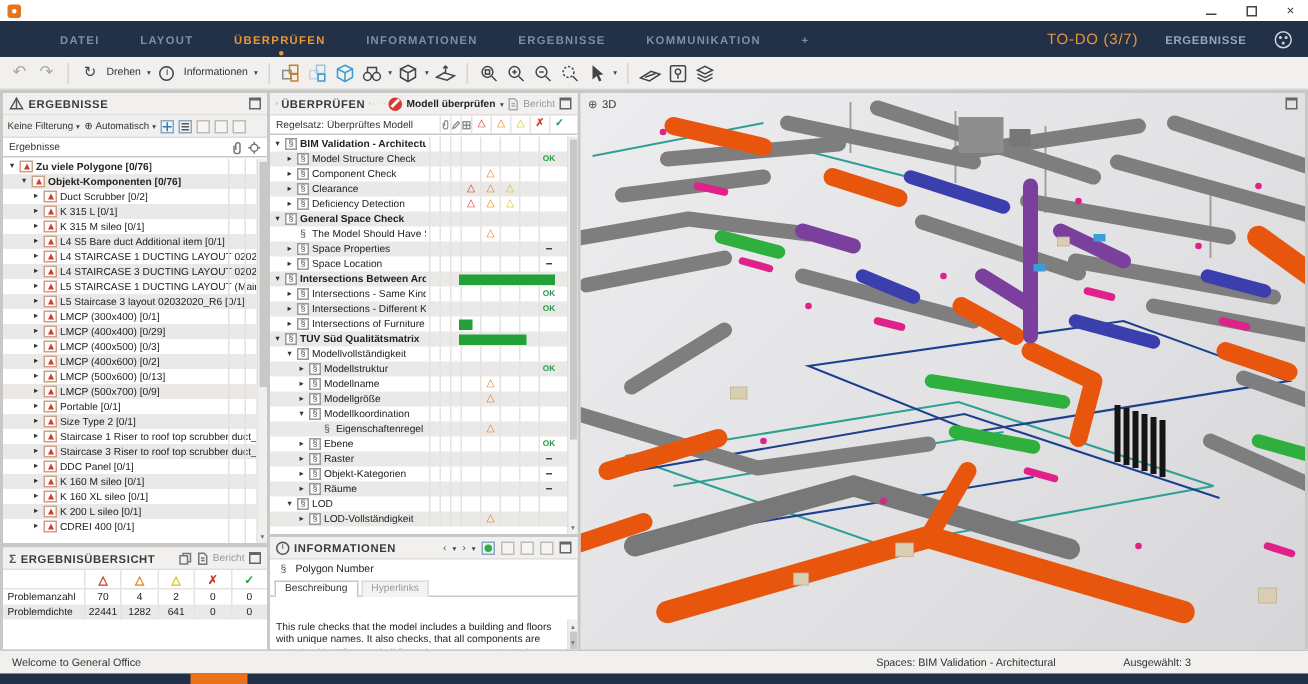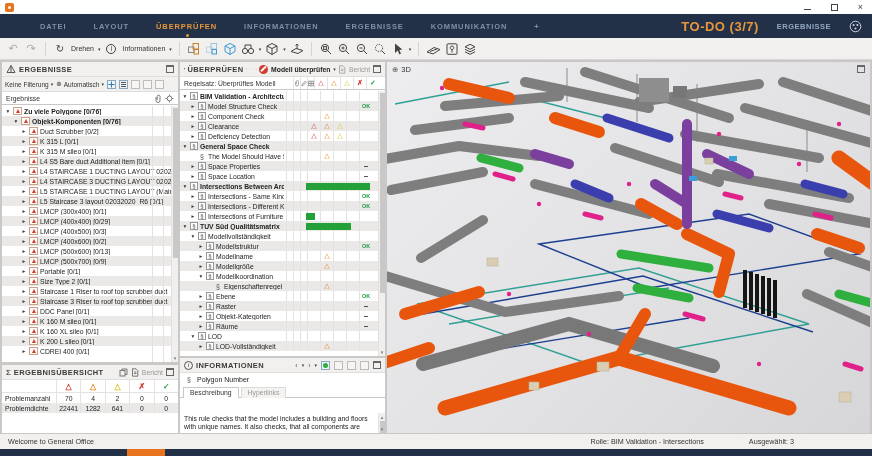--- a/index.html
+++ b/index.html
@@ -14,21 +14,21 @@
 .win-btns{margin-left:auto;display:flex;gap:20px;align-items:center;padding-right:4px}
 .wb{color:#444;font-size:9px;line-height:9px}
 .wb-max{width:7px;height:7px;border:1px solid #444}
 .wb-min{width:7px;height:1px;background:#444;margin-top:5px}
 
 .menubar{position:absolute;top:14px;width:872px;height:24px;background:#223147;display:flex;align-items:center;padding-left:40px;gap:27px}
 .menu-item{color:#7f8fa3;font-size:7.5px;font-weight:bold;letter-spacing:.9px;position:relative;cursor:default;white-space:nowrap}
 .menu-item.active{color:#e8963c}
 .menu-item.active::after{content:"";position:absolute;left:50%;bottom:-6px;width:3px;height:3px;margin-left:-1px;background:#e8963c;border-radius:50%}
 .menu-right{margin-left:auto;display:flex;gap:18px;align-items:center;padding-right:10px}
-.todo{color:#e8963c;font-weight:bold;font-size:13px;letter-spacing:.5px}
+.todo{color:#e8963c;font-weight:normal;font-size:10px;letter-spacing:.5px}
 .ansichten{color:#94a9c0;font-weight:bold;font-size:7.5px;letter-spacing:.5px}
 
 .toolbar{position:absolute;top:38px;width:872px;height:22px;background:#f1f0ee;border-bottom:1px solid #d8d7d5;display:flex;align-items:center;padding:0 6px;gap:4px}
 .tb-sep{width:1px;height:14px;background:#d5d4d2;margin:0 3px;flex:none}
 .tb-ico{height:15px;min-width:14px;display:flex;align-items:center;justify-content:center;color:#555;flex:none}
 .tb-glyph{font-size:11px;color:#a9a8a6;line-height:11px}
 .tb-glyph.dark{color:#444;font-size:10px}
 .tb-label{font-size:7px;color:#333;white-space:nowrap}
 .caret{font-size:5px;color:#444}
 .info-circ{width:10px;height:10px;border:1px solid #444;border-radius:50%;display:flex;align-items:center;justify-content:center;font-size:7px;color:#444}
@@ -1160,18 +1160,18 @@
 
     <g fill="#3a9fd9">
       <rect x="302" y="114" width="8" height="5"></rect>
         <rect x="342" y="94" width="8" height="5"></rect>
     </g>
   </svg>
 </div>
 
 <div class="statusbar">
   <span class="sb-left">Welcome to General Office</span>
-  <span class="sb-role">Rolle: BIM Validation - Intersections</span>
+  <span class="sb-role">Spaces: BIM Validation - Architectural</span>
   <span class="sb-sel">Ausgewählt: 3</span>
 </div>
 <div class="bottomstrip">
   <div class="bs-orange"></div>
 </div>
 
 </body></html>

